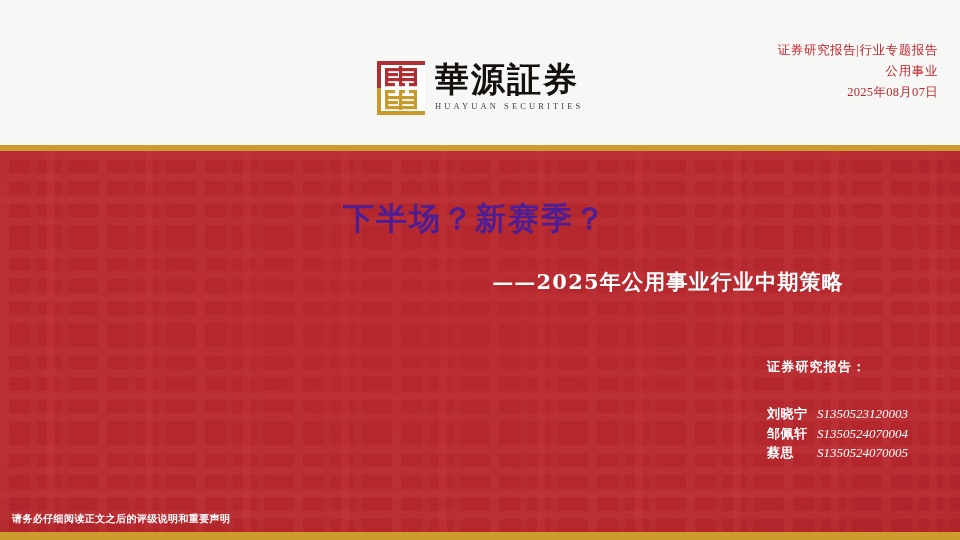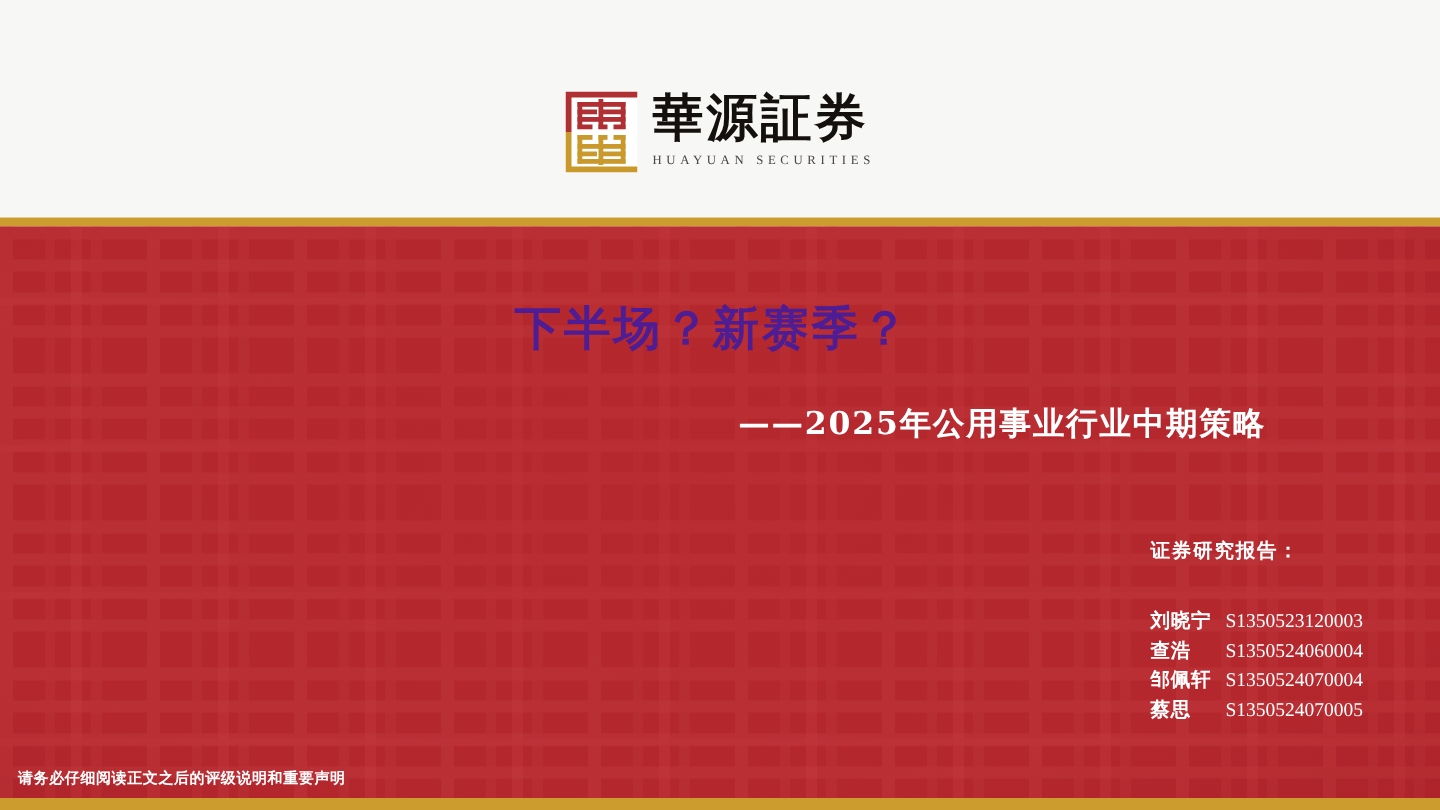--- a/index.html
+++ b/index.html
@@ -126,21 +126,21 @@
     display:flex; align-items:baseline;
     height:19.5px; white-space:nowrap;
   }
   .analyst-row .nm{
     width:50px; flex:0 0 50px;
     font-family:"DejaVu Serif","Liberation Serif",serif;
     font-size:13px; font-weight:700; color:#ffffff; letter-spacing:.5px;
   }
   .analyst-row .code{
     font-family:"Liberation Serif","DejaVu Serif",serif;
-    font-size:13px; color:#ffffff; letter-spacing:0px;
+    font-size:13px; color:#ffffff; letter-spacing:0px;font-style:italic;
   }
 
   
   .disclaimer{
     position:absolute; left:12px; top:512px;
     font-family:"DejaVu Serif","Liberation Serif",serif;
     font-size:10px; font-weight:700; color:#ffffff;
     letter-spacing:.4px; white-space:nowrap;
   }
   .gold-foot{
@@ -185,20 +185,25 @@
           <rect x="36.8" y="2" width="3.2" height="19" fill="#c9992c"></rect>
           <rect x="22" y="2" width="3.2" height="20" fill="#c9992c"></rect>
         </svg>
       </div>
       <div class="wordmark">
         <div class="cn">華源証券</div>
         <div class="en">HUAYUAN SECURITIES</div>
       </div>
     </div>
 
+    <div class="meta">
+      <div class="m1">证券研究报告|行业专题报告</div>
+      <div class="m2">公用事业</div>
+      <div class="m3">2025年08月07日</div>
+    </div>
   </div>
 
   <div class="gold-rule"></div>
 
   <div class="body-red">
     <div class="pattern"></div>
     <div class="pattern2"></div>
     <div class="vignette"></div>
   </div>
 
@@ -206,24 +211,20 @@
   <div class="title-sub">——2025年公用事业行业中期策略</div>
 
   <div class="analyst-block">
     <div class="analyst-label">证券研究报告：</div>
     <div class="analyst-list">
       <div class="analyst-row">
         <span class="nm">刘晓宁</span>
         <span class="code">S1350523120003</span>
       </div>
       <div class="analyst-row">
-        <span class="nm">查浩</span>
-        <span class="code">S1350524060004</span>
-      </div>
-      <div class="analyst-row">
         <span class="nm">邹佩轩</span>
         <span class="code">S1350524070004</span>
       </div>
       <div class="analyst-row">
         <span class="nm">蔡思</span>
         <span class="code">S1350524070005</span>
       </div>
     </div>
   </div>
 

